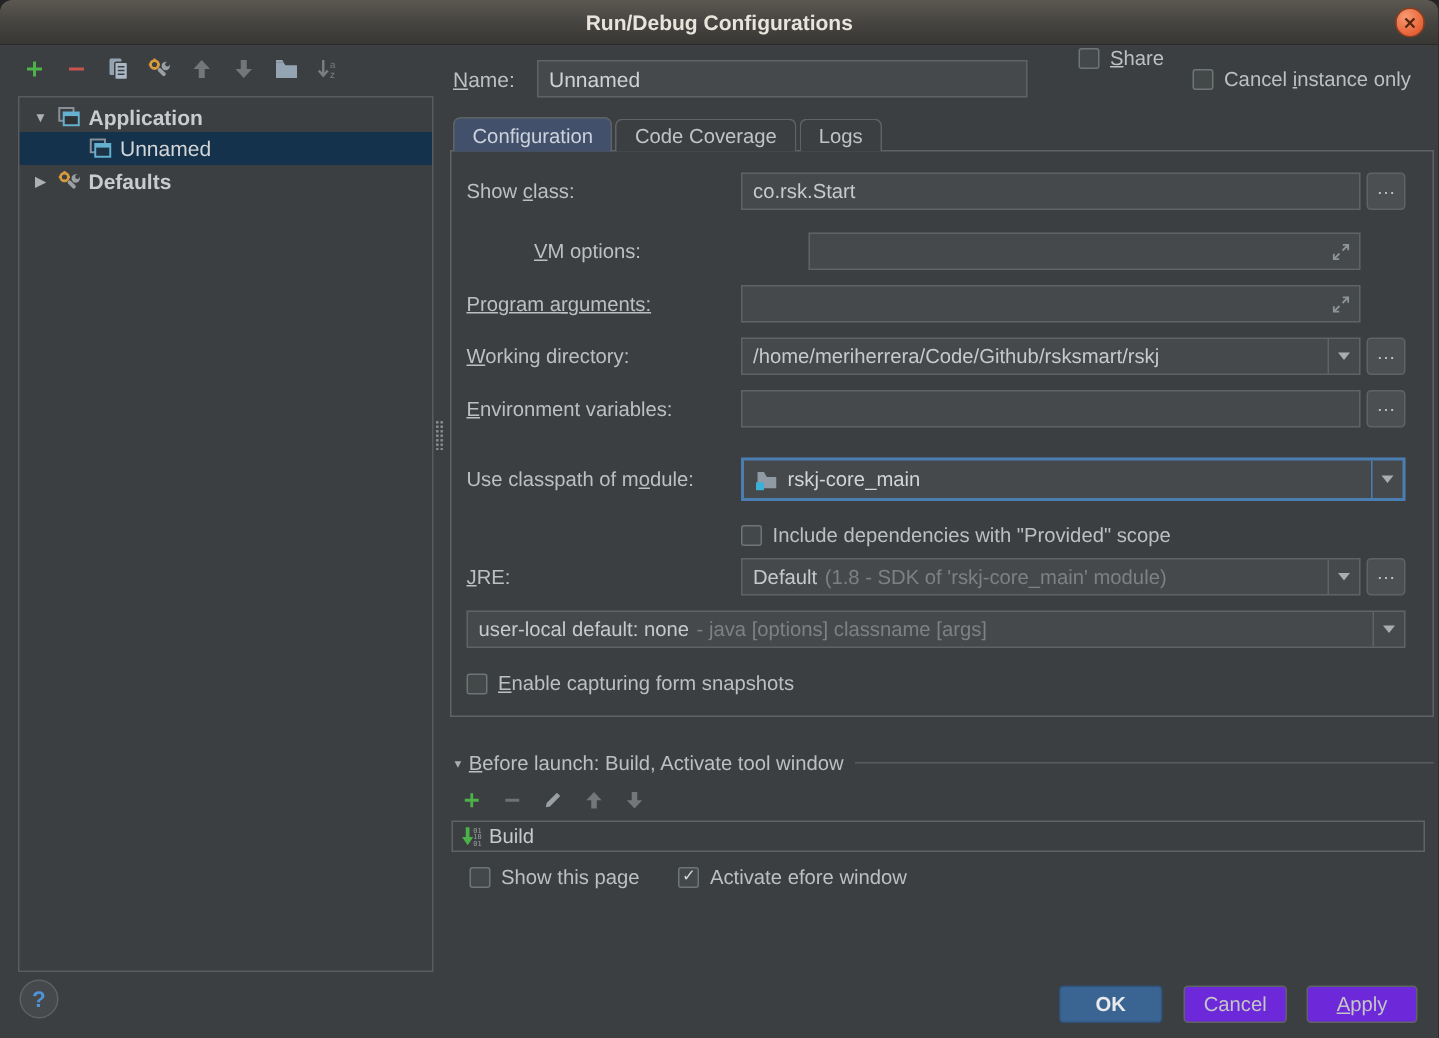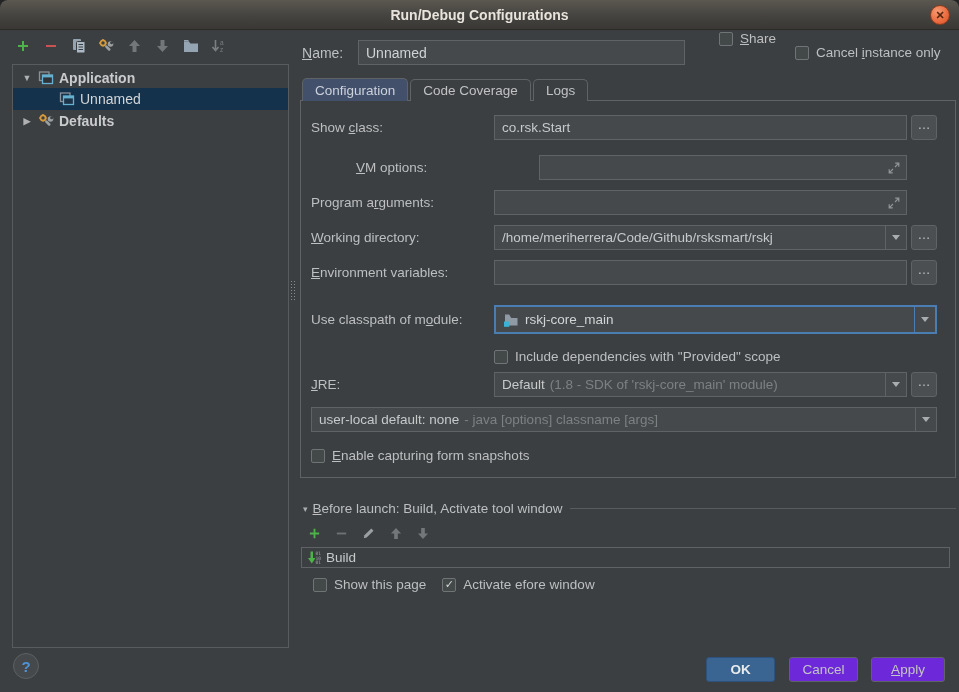--- a/index.html
+++ b/index.html
@@ -114,21 +114,21 @@
   .bl-title { position:absolute; left:303px; top:501px; display:flex; align-items:center; font-size:13.5px; color:#bdbfc1; width:653px; }
   .bl-title .twisty { color:#a9adaf; font-size:9px; margin-right:5px; }
   .bl-title .rule { flex:1; height:1px; background:#585c5e; margin-left:8px; }
   .bl-toolbar { position:absolute; left:306px; top:526px; display:flex; gap:10px; align-items:center; }
   .task-row {
     position:absolute; left:301px; top:547px; width:649px; height:21px;
     border:1px solid #5f6365; display:flex; align-items:center; padding:0 4px;
     color:#c7c9cb; font-size:13.5px;
   }
   .task-row .micon { margin-right:4px; }
-  .bl-checks { position:absolute; left:313px; top:577px; display:flex; gap:16px; }
+  .bl-checks { position:absolute; left:313px; top:577px; display:flex; gap:26px; }
 
   
   .help-btn {
     position:absolute; left:13px; top:653px; width:26px; height:26px; border-radius:50%;
     background:#46494b; border:1px solid #5d6163;
     display:flex; align-items:center; justify-content:center;
     color:#4f94d8; font-weight:bold; font-size:15px; cursor:pointer;
   }
   .btn {
     position:absolute; top:657px; height:25px; border-radius:3px;
@@ -276,21 +276,21 @@
       <span class="flabel"><span></span><span class="mn">V</span><span>M options:</span></span>
       <div class="field">
           <span></span>
         <span class="expand"><svg width="12" height="12" viewBox="0 0 12 12">
               <path d="M7.2 1.2h3.6v3.6M4.8 10.8H1.2V7.2M10.8 1.2 7 5M1.2 10.8 5 7" stroke="#8f9496" stroke-width="1.2" fill="none"></path>
             </svg></span>
       </div>
       <span class="spacer30"></span>
     </div>
 
-    <div class="frow" style="top:89px;">
+    <div class="frow" style="top:89px;text-decoration:underline;">
       <span class="flabel"><span>Program a</span><span class="mn">r</span><span>guments:</span></span>
       <div class="field">
           <span></span>
         <span class="expand"><svg width="12" height="12" viewBox="0 0 12 12">
               <path d="M7.2 1.2h3.6v3.6M4.8 10.8H1.2V7.2M10.8 1.2 7 5M1.2 10.8 5 7" stroke="#8f9496" stroke-width="1.2" fill="none"></path>
             </svg></span>
       </div>
       <span class="spacer30"></span>
     </div>
 

